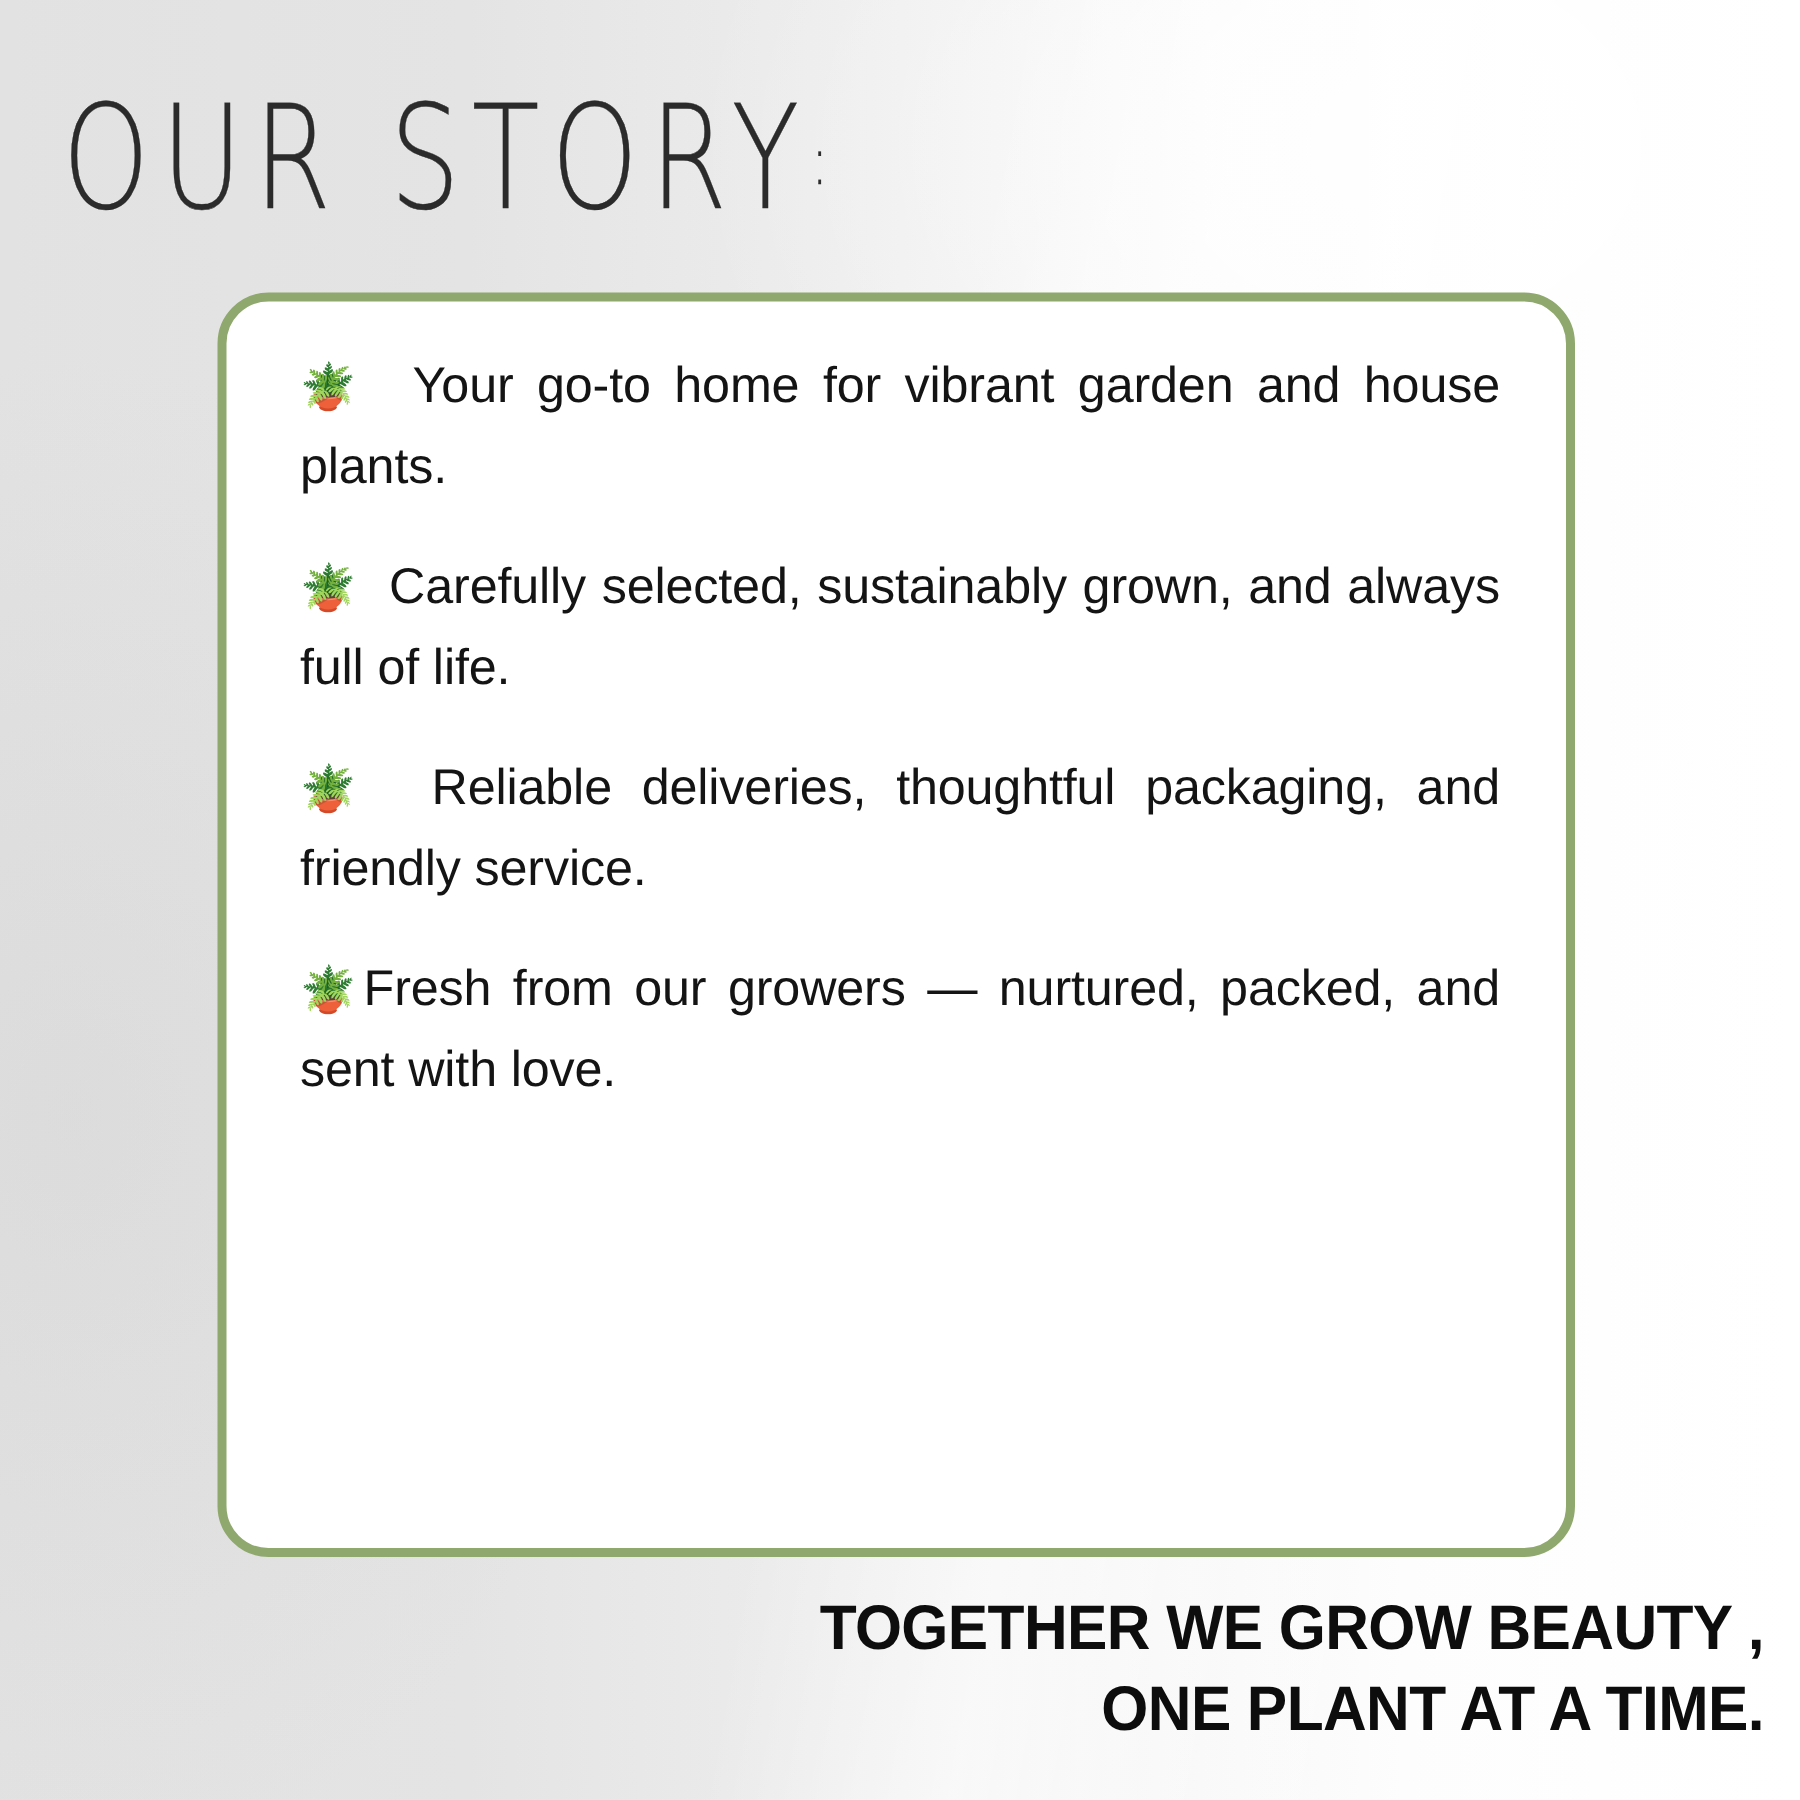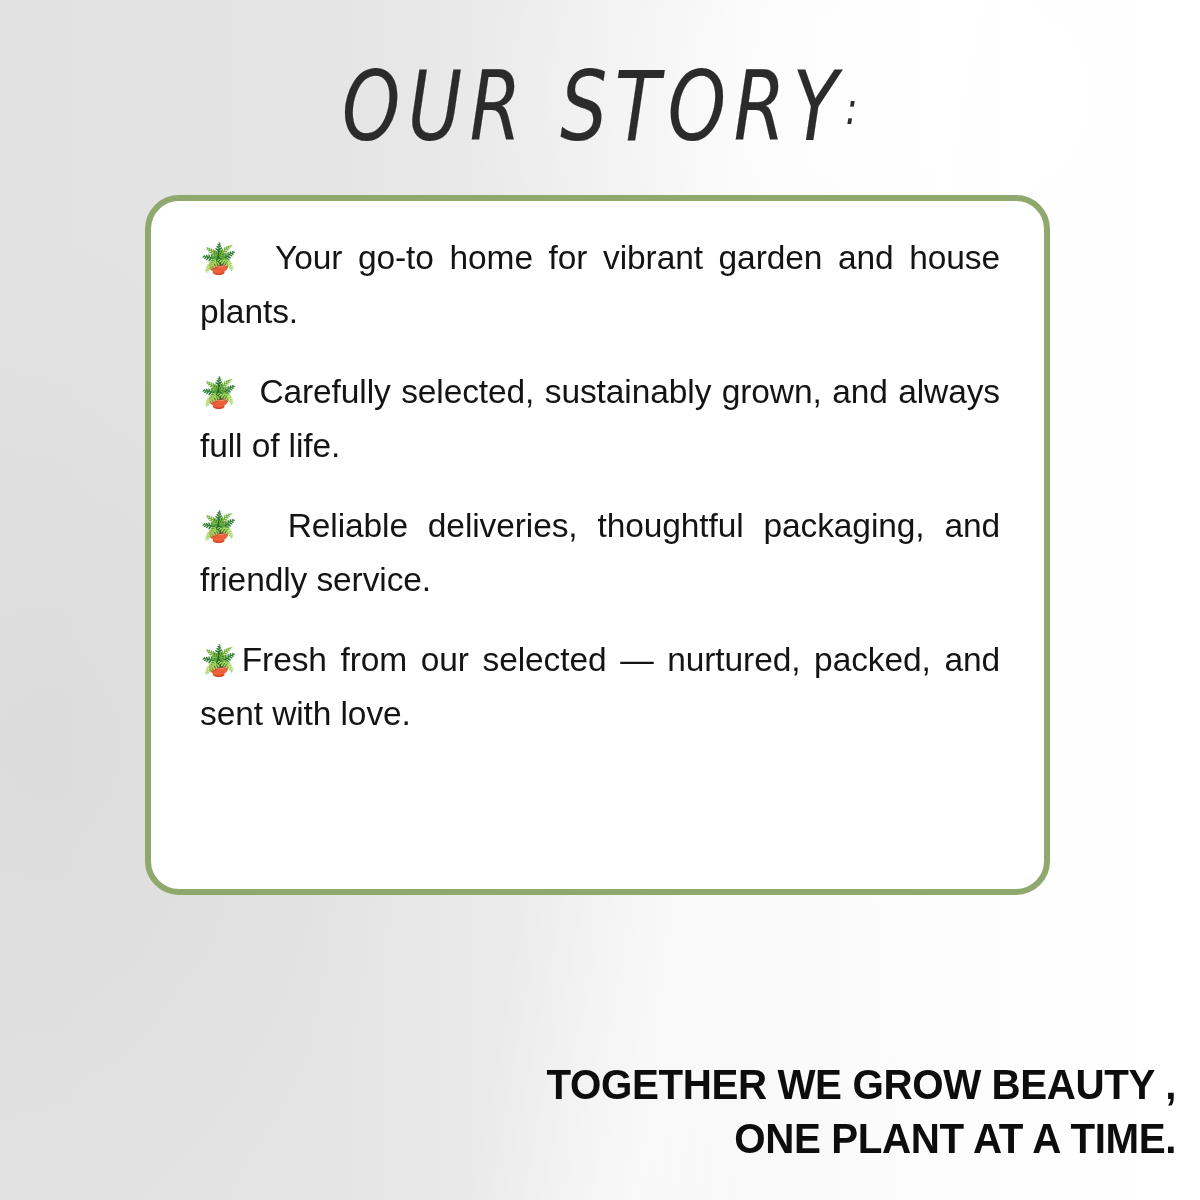--- a/index.html
+++ b/index.html
@@ -46,23 +46,21 @@
         rgba(205,205,205,0.30) 0%, rgba(205,205,205,0) 72%);
     pointer-events: none;
   }
 
   
   .title-wrap {
     position: absolute;
     top: 58px;
     left: 0;
     width: 1200px;
-    text-align: center;
     z-index: 3;
-    font-style: italic;
   }
   .title {
     display: inline-block;
     font-family: "DejaVu Sans", sans-serif;
     font-size: 86px;
     line-height: 1;
     font-weight: 100;
     letter-spacing: 9px;
     color: #2b2b2b;
     -webkit-text-stroke: 0.2px #2b2b2b;
@@ -75,21 +73,21 @@
     vertical-align: 14px;
     letter-spacing: 0;
   }
 
   
   .card {
     position: absolute;
     left: 145px;
     top: 195px;
     width: 905px;
-    height: 700px;
+    height: 843px;
     box-sizing: border-box;
     background: #ffffff;
     border: 6px solid #8fa86d;
     border-radius: 34px;
     z-index: 2;
   }
 
   .card-inner {
     position: absolute;
     left: 49px;
@@ -147,21 +145,21 @@
   <div class="card">
     <div class="card-inner">
 
       <p class="bullet"><span class="emoji">🪴</span><span>&nbsp;&nbsp;Your go-to home for vibrant garden and house plants.</span></p>
 
 
       <p class="bullet"><span class="emoji">🪴</span><span>&nbsp;&nbsp;Carefully selected, sustainably grown, and always full of life.</span></p>
 
       <p class="bullet"><span class="emoji">🪴</span><span>&nbsp;&nbsp;Reliable deliveries, thoughtful packaging, and friendly service.</span></p>
 
-      <p class="bullet"><span class="emoji">🪴</span><span>Fresh from our selected — nurtured, packed, and sent with love.</span></p>
+      <p class="bullet"><span class="emoji">🪴</span><span>Fresh from our growers — nurtured, packed, and sent with love.</span></p>
 
     </div>
   </div>
 
   <div class="tagline">
     <span class="line">TOGETHER WE GROW BEAUTY ,</span>
     <span class="line">ONE PLANT AT A TIME.</span>
   </div>
 
 </div>

